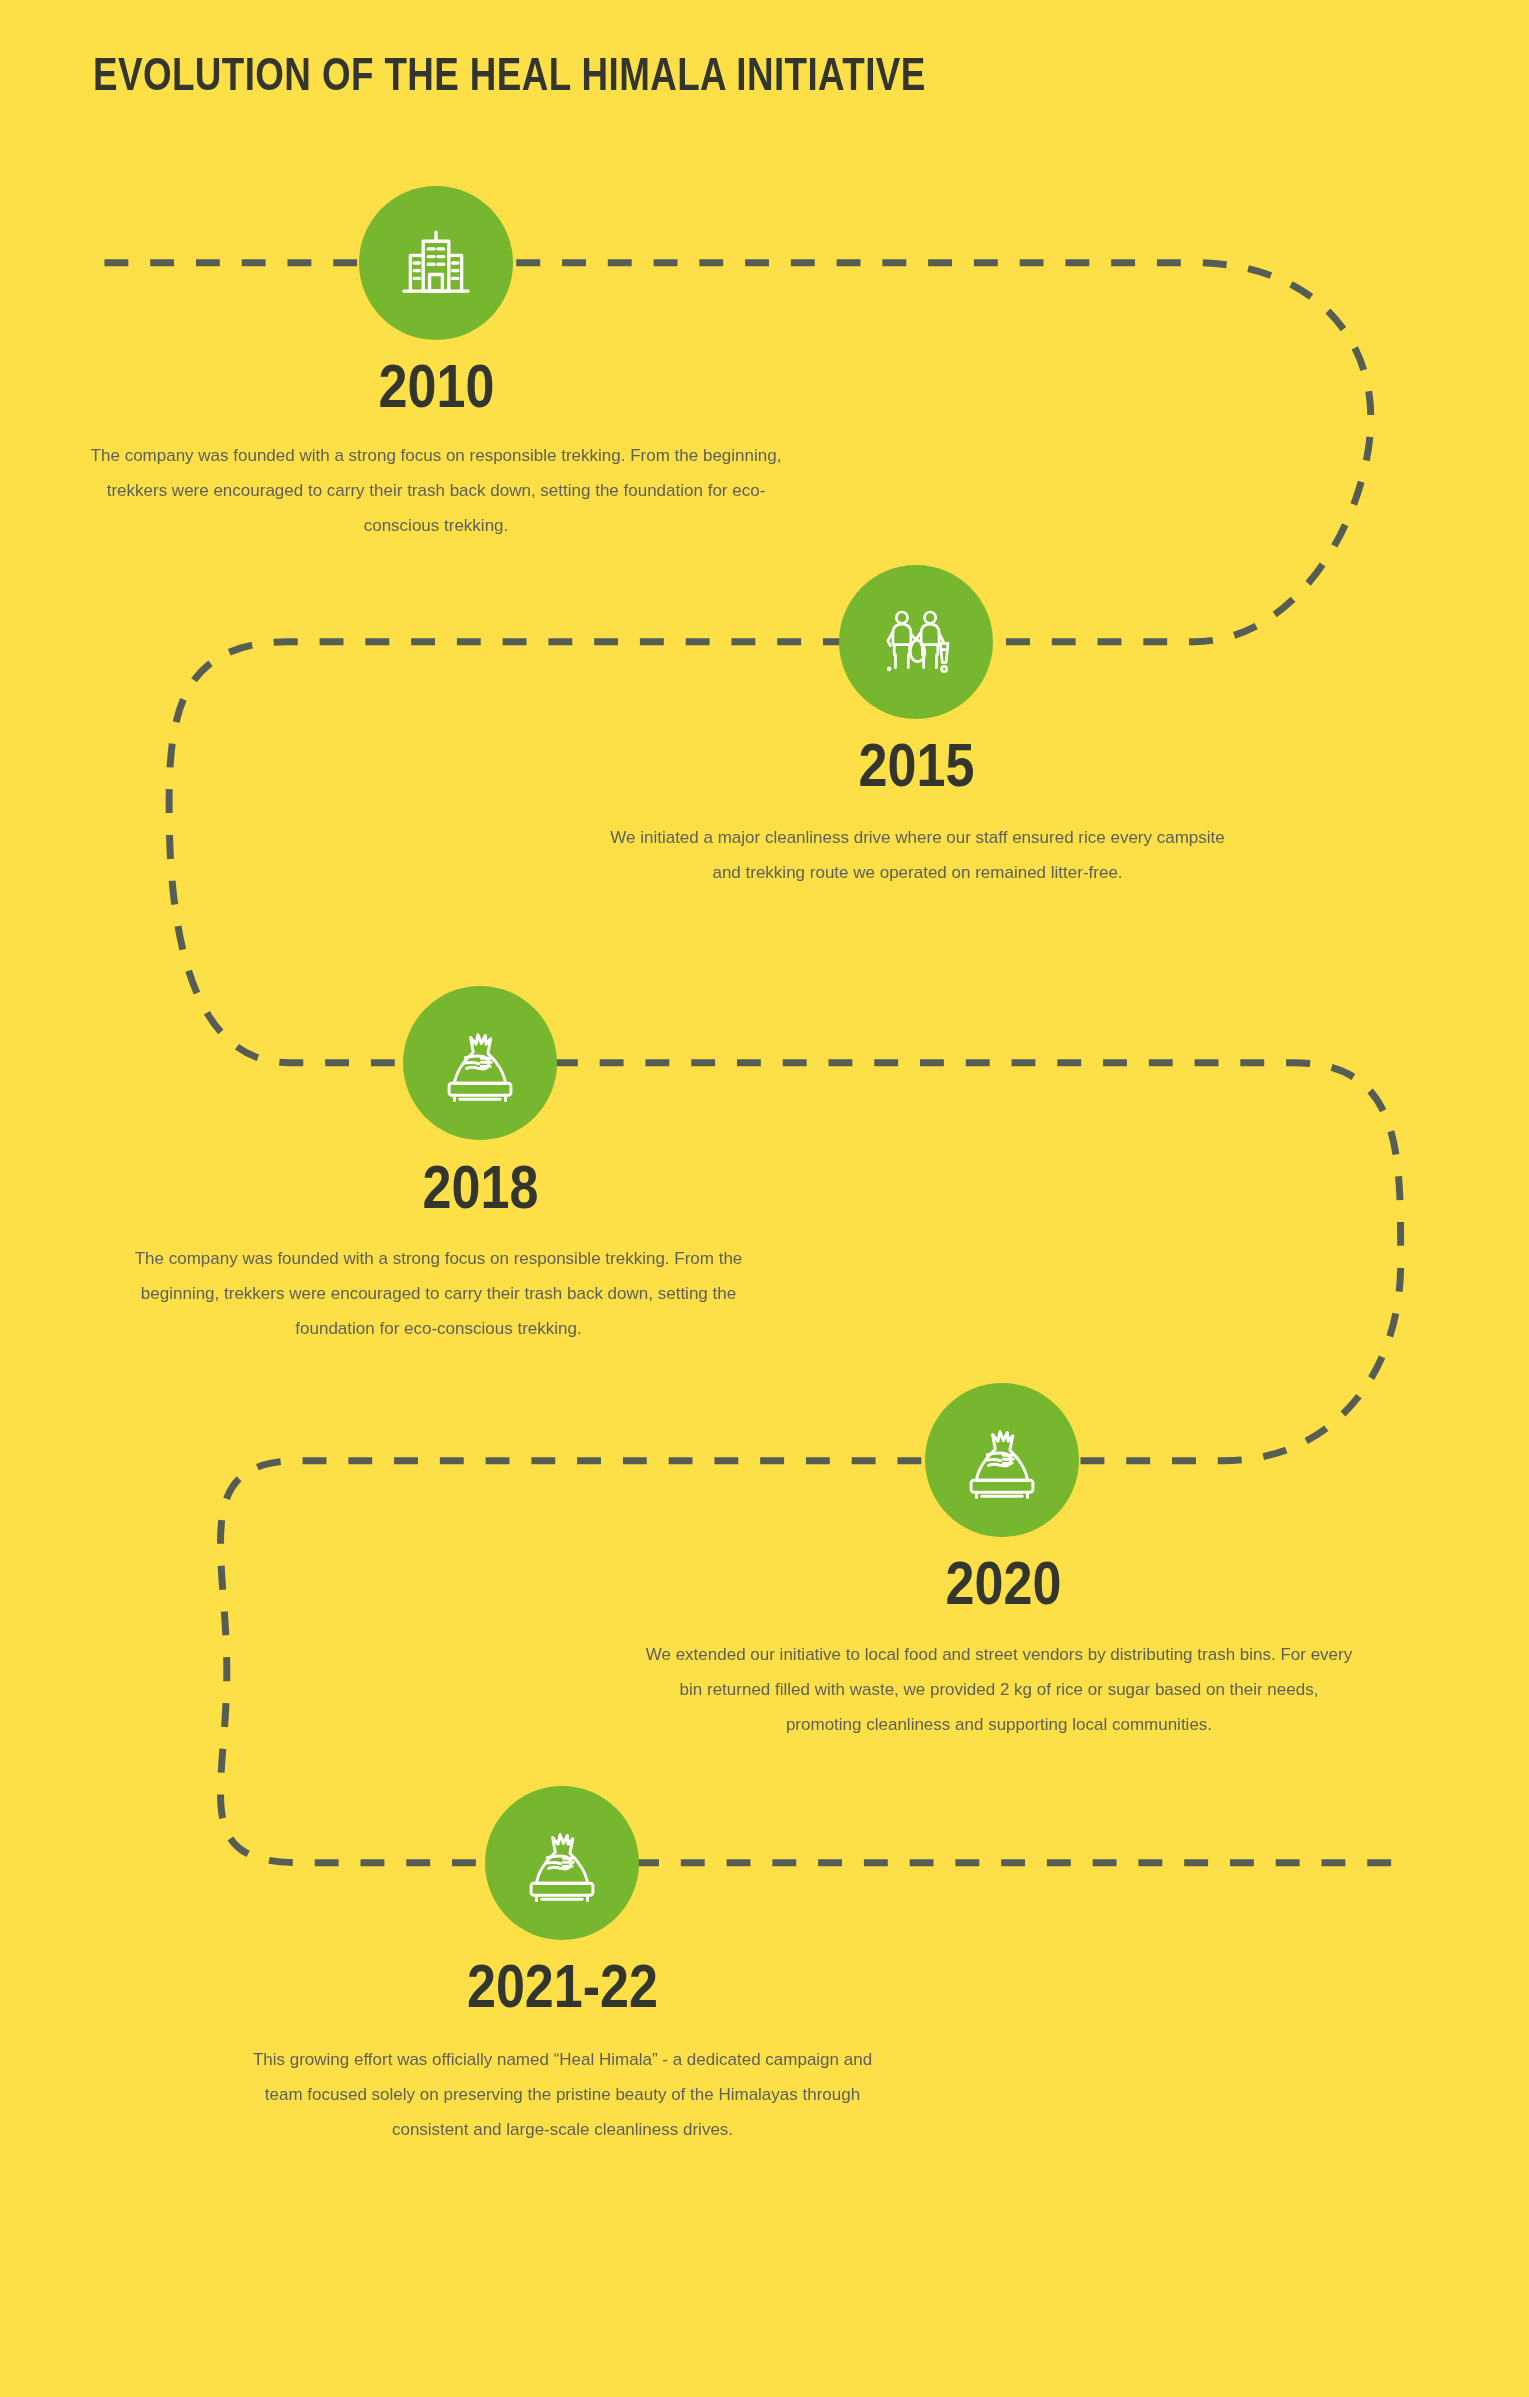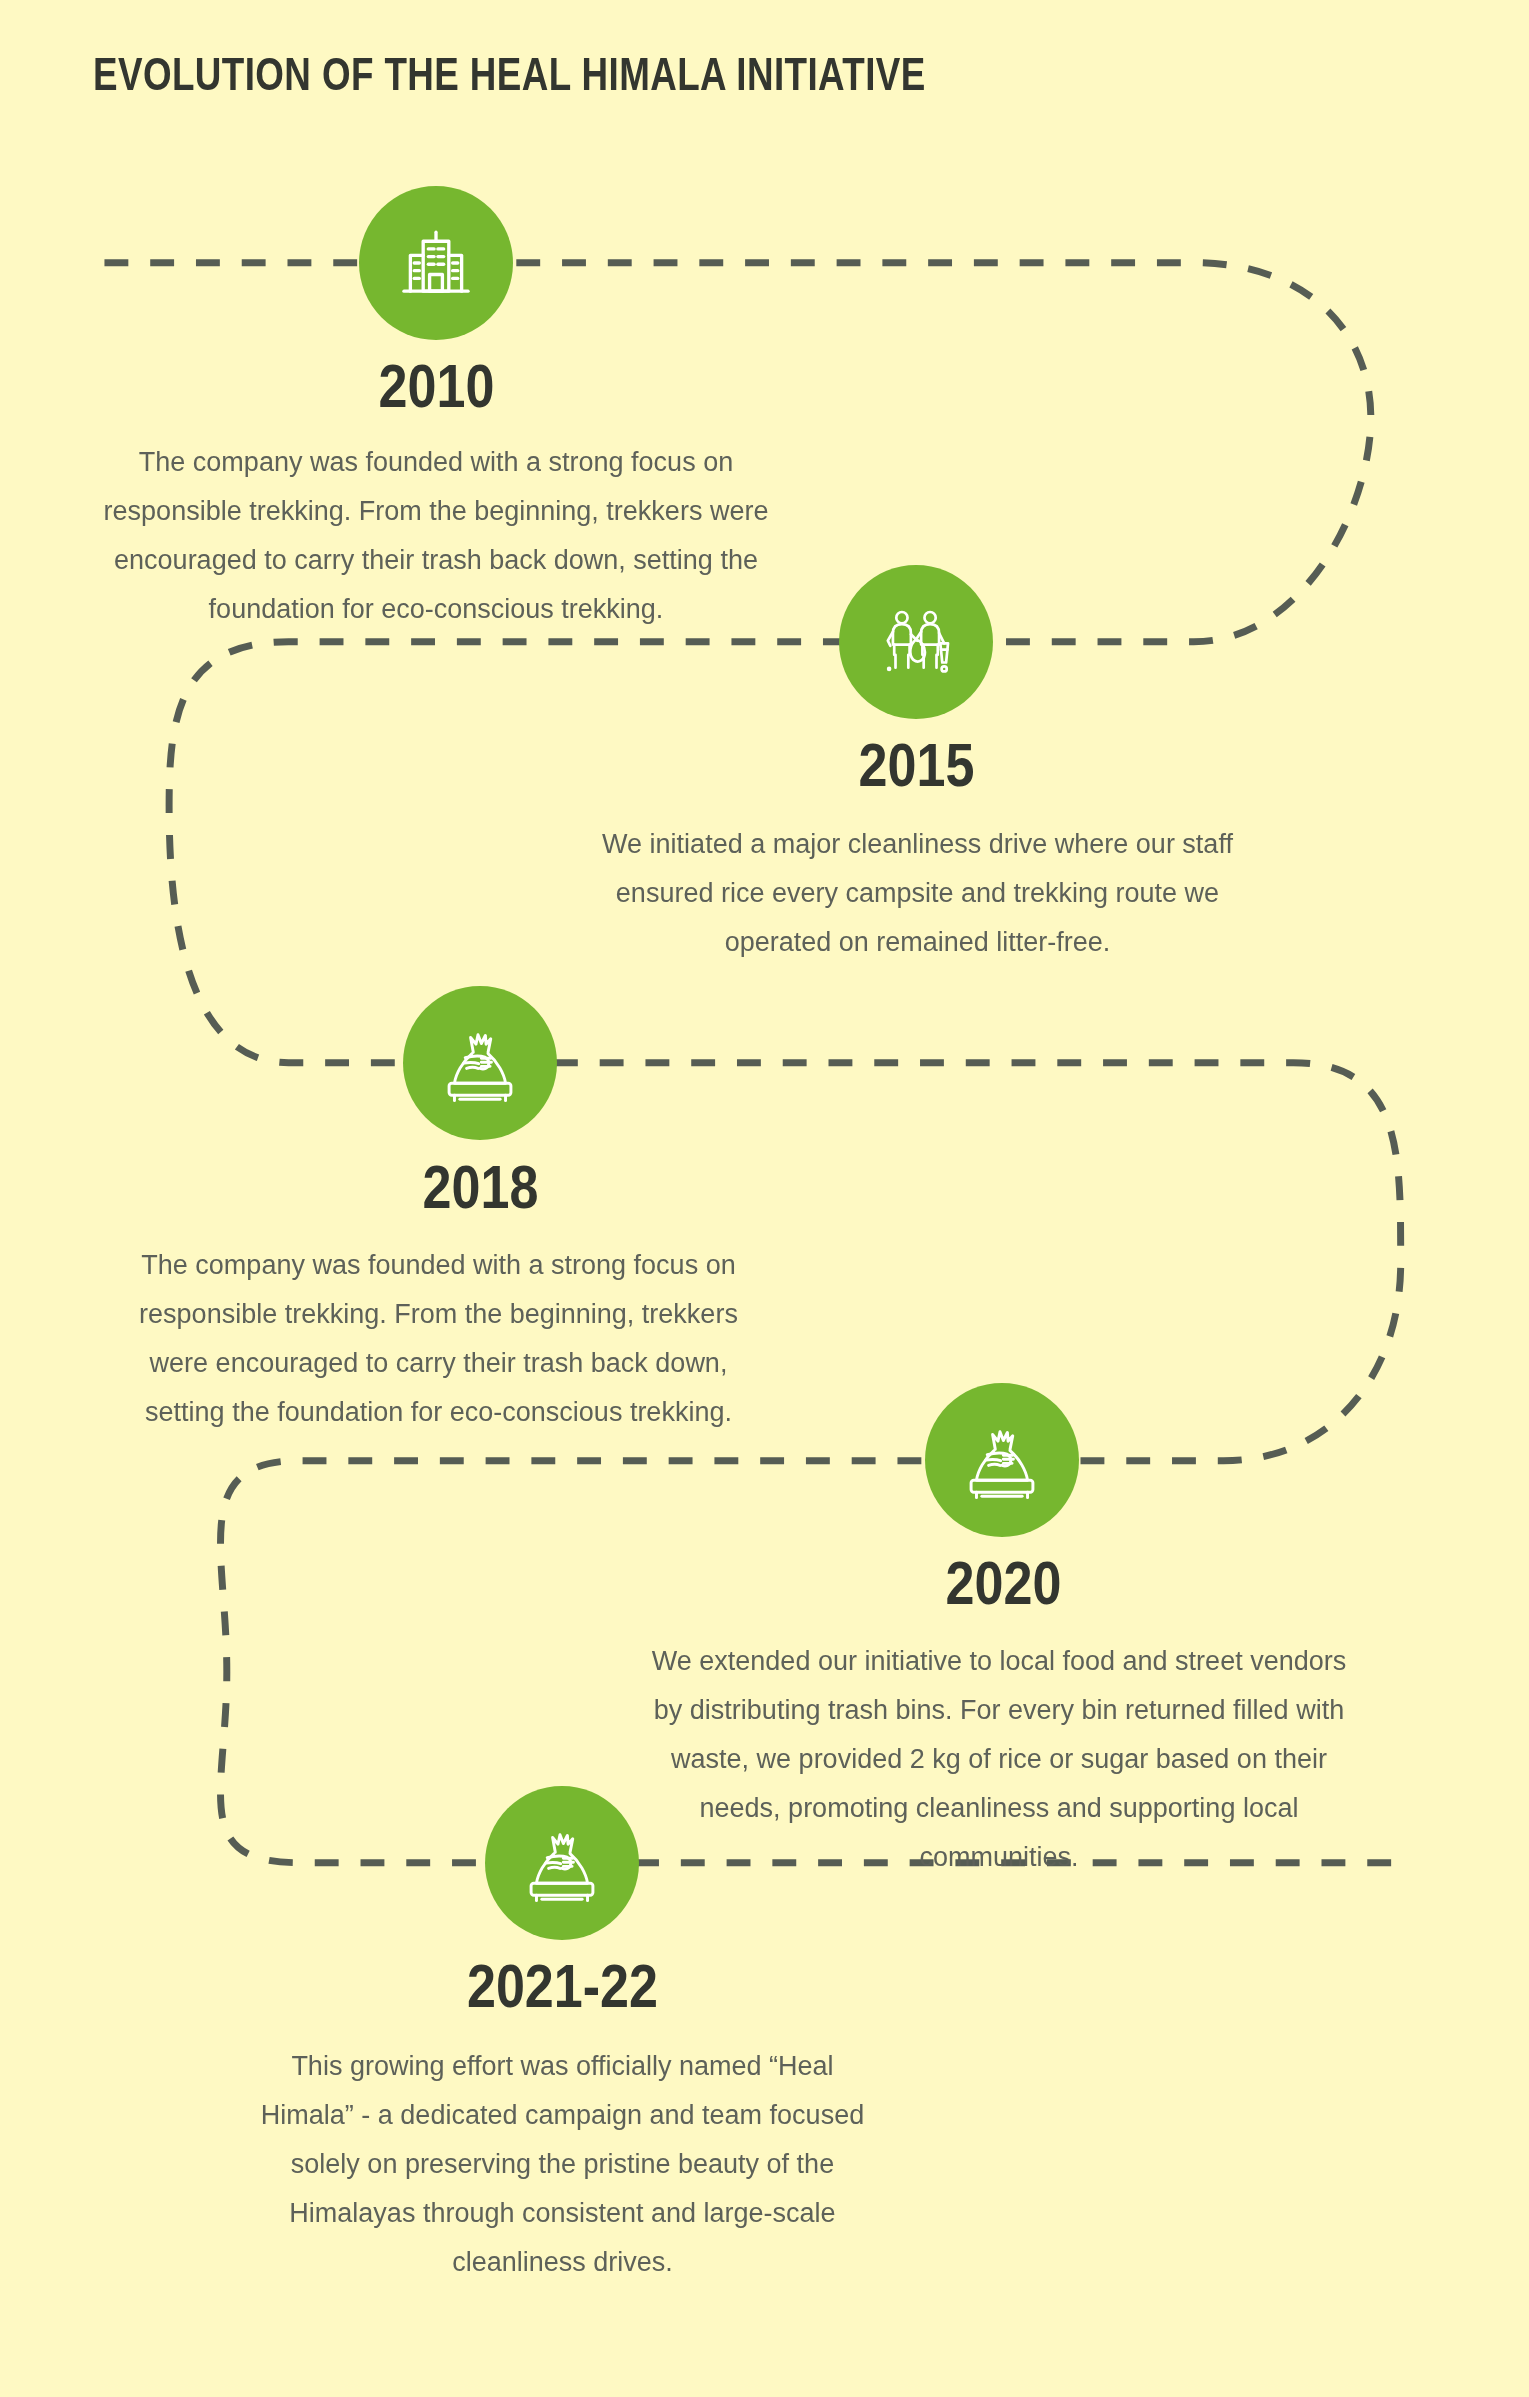--- a/index.html
+++ b/index.html
@@ -5,21 +5,21 @@
   * { margin:0; padding:0; box-sizing:border-box; }
 
   html, body {
     background:#eef3e9;
   }
 
   #page {
     position:relative;
     width:1529px;
     height:2398px;
-    background:#fef9c3;
+    background:#fde047;
     font-family:"Liberation Sans", sans-serif;
     overflow:hidden;
   }
 
   
   #title {
     position:absolute;
     left:93px;
     top:47px;
     font-family:"Liberation Sans Narrow","Liberation Sans", sans-serif;
@@ -70,22 +70,22 @@
     font-size:62px;
     color:#33362f;
     text-align:center;
     white-space:nowrap;
     transform:scaleX(0.84);
   }
 
   .desc {
     position:absolute;
     font-family:"Liberation Sans", sans-serif;
-    font-size:27px;
-    line-height:49px;
+    font-size:17px;
+    line-height:35px;
     color:#5d6159;
     text-align:center;
   }
 </style>
 </head>
 <body>
 
 <div id="page">
 
   <div id="title">EVOLUTION OF THE HEAL HIMALA INITIATIVE</div>

